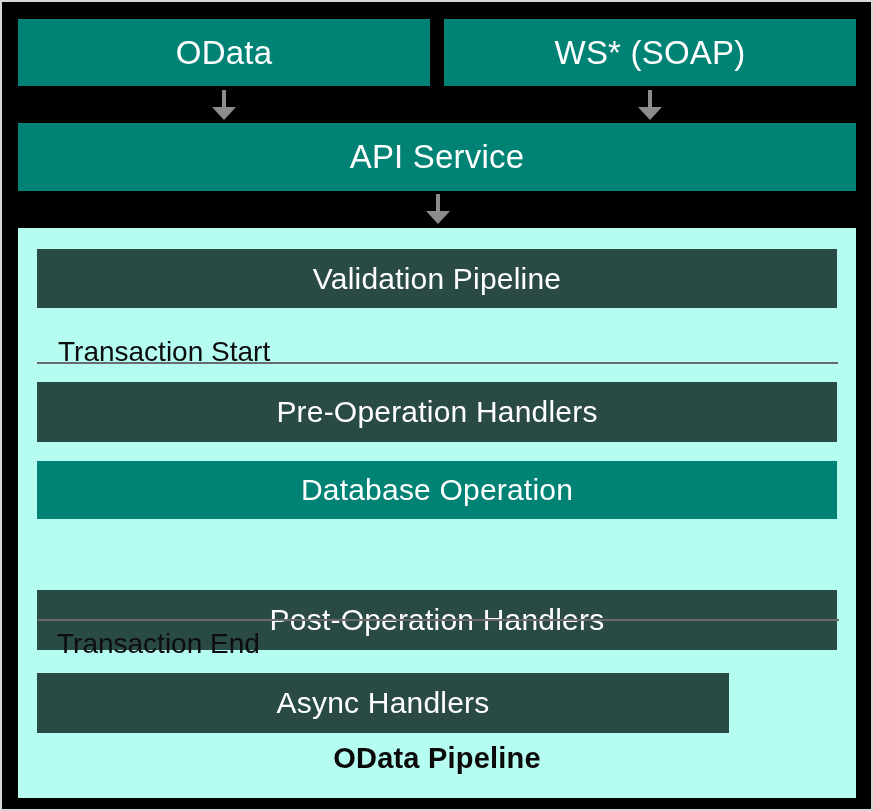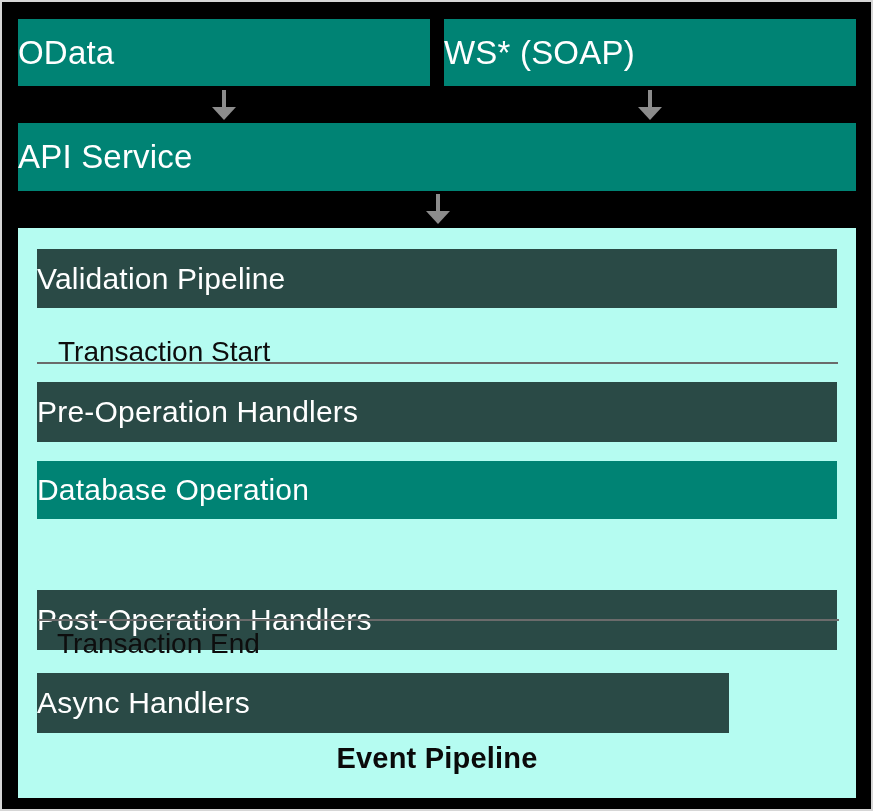--- a/index.html
+++ b/index.html
@@ -14,20 +14,21 @@
     height: 811px;
     background: #000;
     border: 2px solid #D6D6D6;
     box-sizing: border-box;
     overflow: hidden;
   }
   .box {
     position: absolute;
     display: flex;
     align-items: center;
+    justify-content: center;
     color: #FFFFFF;
   }
   .box.teal  { background: #008374; }
   .box.slate { background: #2A4A46; }
   .toplabel  { font-size: 33px; letter-spacing: 0.2px; }
   .stagelabel{ font-size: 30px; letter-spacing: 0.2px; }
 
   .src-odata { left: 16px;  top: 17px;  width: 412px; height: 67px; }
   .src-ws    { left: 442px; top: 17px;  width: 412px; height: 67px; }
   .api       { left: 16px;  top: 121px; width: 838px; height: 68px; }
@@ -141,17 +142,17 @@
       <span class="stagelabel">Post-Operation Handlers</span>
     </div>
 
     <div class="tx-line tx-line-end"></div>
     <div class="tx-label tx-end">Transaction End</div>
 
     <div class="box slate stage-async">
       <span class="stagelabel">Async Handlers</span>
     </div>
 
-    <div class="pipeline-title">Event Pipeline</div>
+    <div class="pipeline-title">OData Pipeline</div>
 
   </div>
 
 </div>
 
 </body></html>

